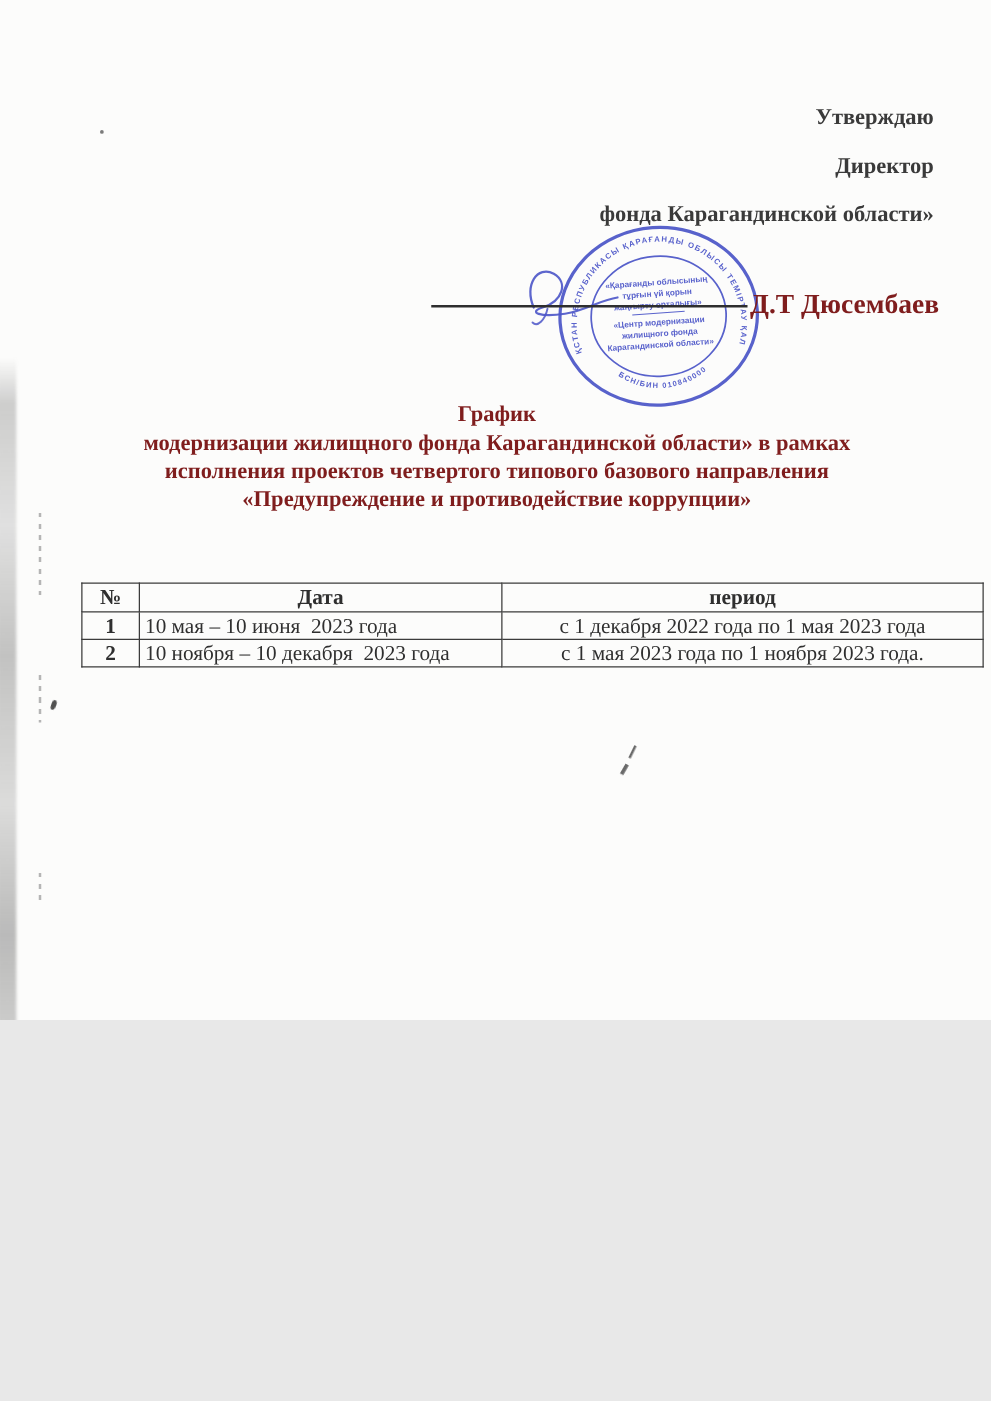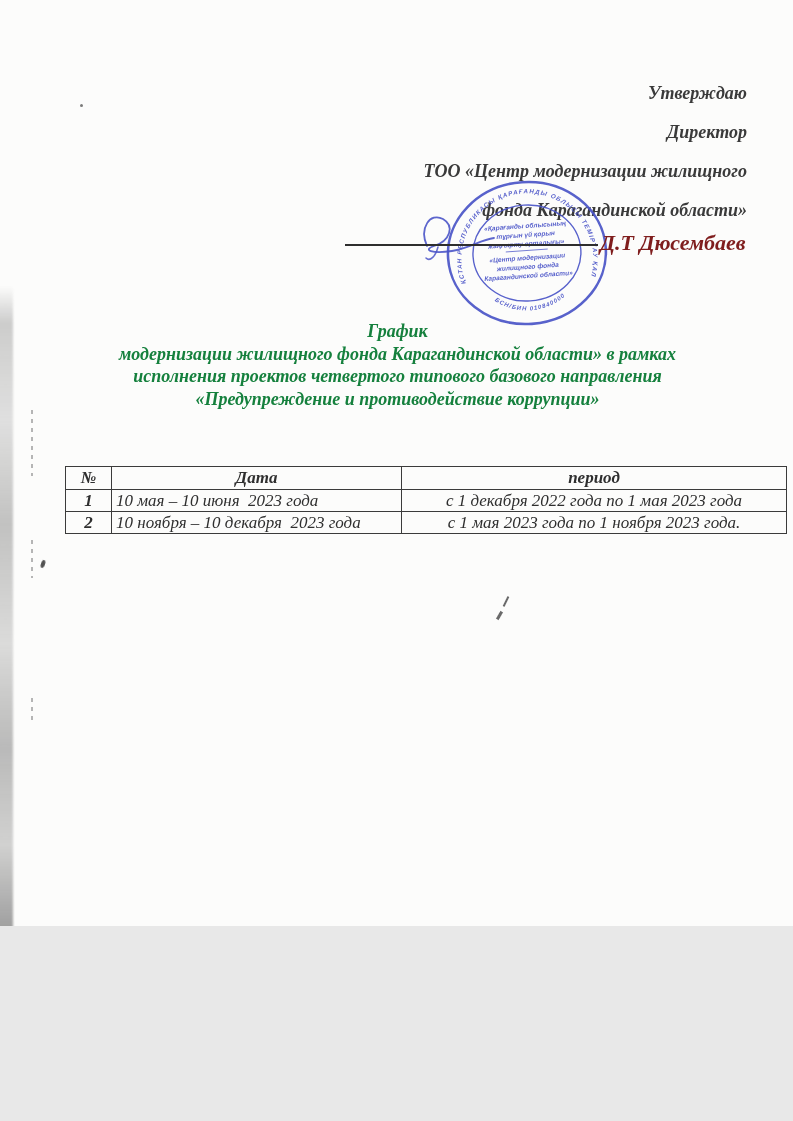--- a/index.html
+++ b/index.html
@@ -1,24 +1,23 @@
 <!DOCTYPE html>
 <html><head>
 <meta charset="utf-8">
 <style>
   html,body{margin:0;padding:0;background:#e8e8e8;}
   .page{
     position:relative;
-    width:793px;height:926px;
+    width:793px;height:816px;
     margin:0 auto;
     background:#fcfcfb;
     overflow:hidden;
     font-family:"Liberation Serif", serif;
     color:#333;
-    font-style:italic;
   }
   
   .approval{
     position:absolute;top:74px;right:46px;
     text-align:right;
     font-weight:bold;font-size:18px;line-height:39px;
     color:#3a3a3a;
     white-space:nowrap;
   }
   
@@ -38,21 +37,21 @@
   }
   .stamp text{font-family:"Liberation Sans", sans-serif;font-weight:bold;}
   .sig-stroke{
     position:absolute;left:0;top:0;width:793px;height:1121px;
     pointer-events:none;
   }
   
   .doc-title{
     position:absolute;top:320px;left:55px;width:685px;
     text-align:center;font-weight:bold;font-size:18px;line-height:22.7px;
-    color:#15803d;
+    color:#7f1d1d;
   }
   
   table.schedule{
     position:absolute;top:466px;left:65px;
     border-collapse:collapse;
     font-size:17px;color:#2f2f2f;
     table-layout:fixed;
   }
   table.schedule th, table.schedule td{
     border:1.8px solid #3b3b3b;
@@ -112,21 +111,20 @@
   .speck-slash .s2{left:4px;top:15px;width:3px;height:9px;transform:rotate(30deg);}
 </style>
 </head>
 <body>
 
 <div class="page">
 
   <div class="approval">
     <div>Утверждаю</div>
     <div>Директор</div>
-    <div>ТОО «Центр модернизации жилищного</div>
     <div>фонда Карагандинской области»</div>
   </div>
 
   <svg class="stamp" viewBox="0 0 166 148" xmlns="http://www.w3.org/2000/svg">
     <defs>
       <path id="ringTop" d="M 20 99 A 66 66 0 1 1 146 99" fill="none"></path>
       <path id="ringBottom" d="M 35 105 A 58 58 0 0 0 131 105" fill="none"></path>
     </defs>
     <ellipse cx="83" cy="73" rx="79" ry="71" fill="none" stroke="#4b55c8" stroke-width="2.6"></ellipse>
     <ellipse cx="83" cy="73" rx="54" ry="48" fill="none" stroke="#4b55c8" stroke-width="1.4"></ellipse>

